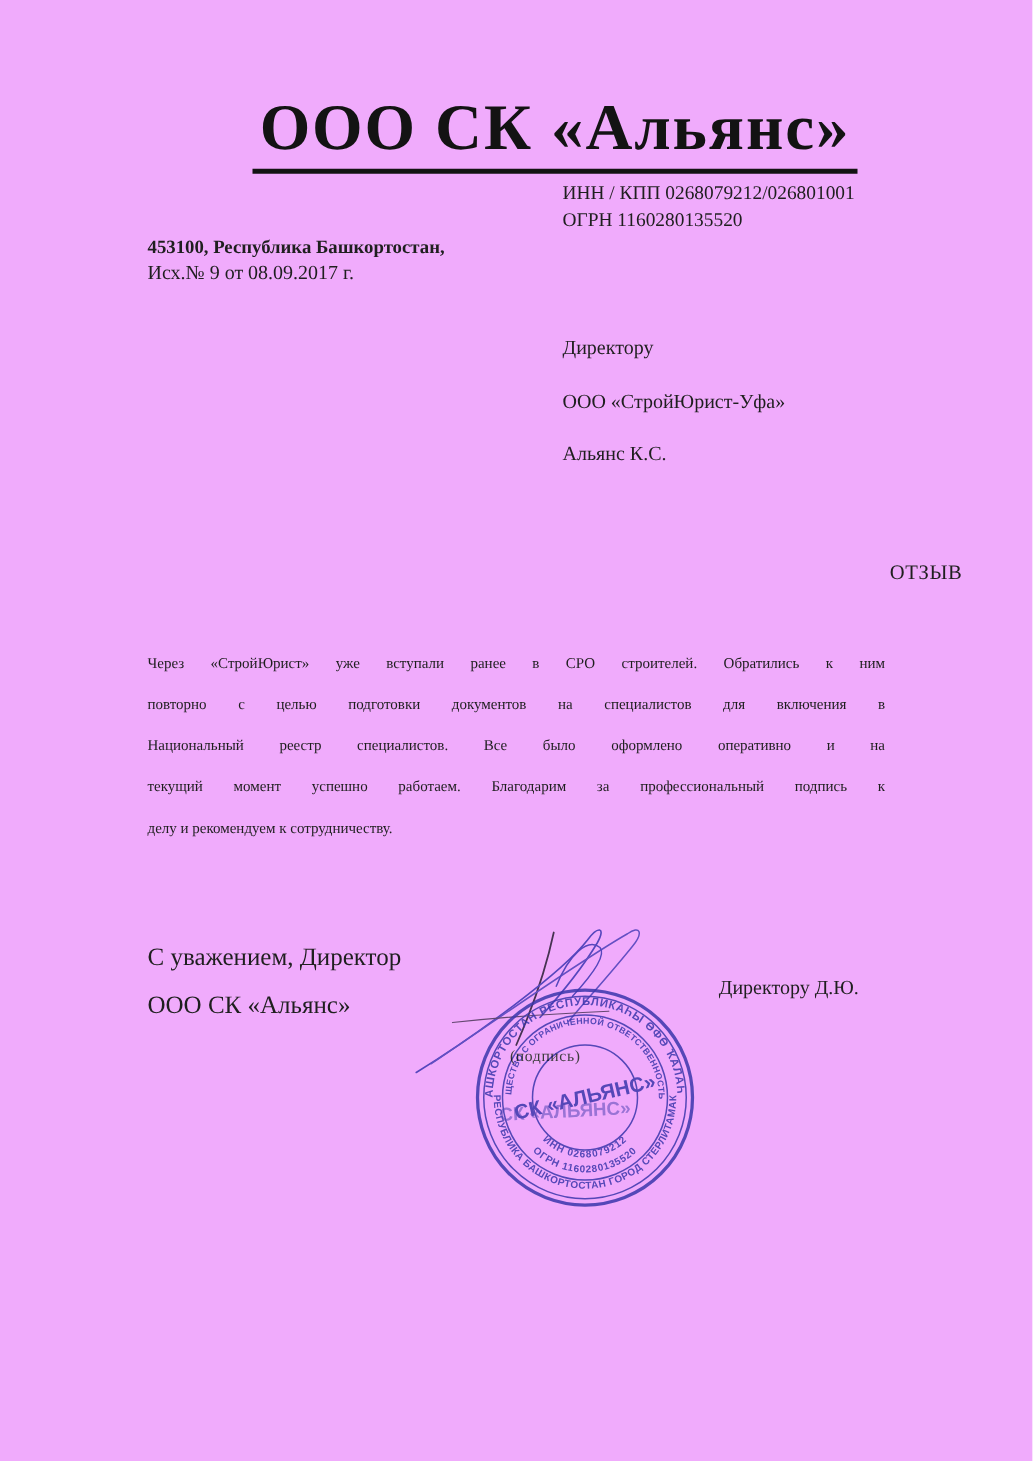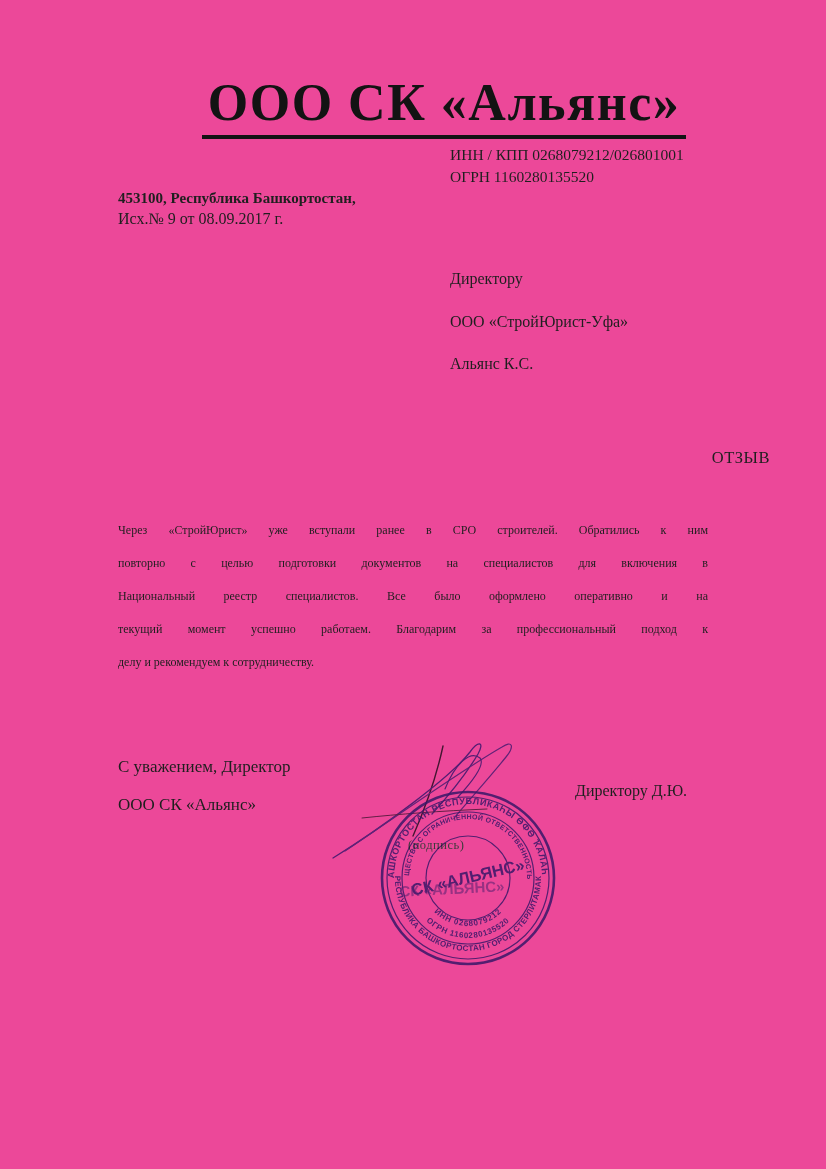--- a/index.html
+++ b/index.html
@@ -4,21 +4,21 @@
 <style>
   html, body {
     margin: 0;
     padding: 0;
     background: #ffffff;
   }
   .page {
     position: relative;
     width: 826px;
     height: 1169px;
-    background: #ec4899;
+    background: #f0abfc;
     font-family: "Liberation Serif", "DejaVu Serif", serif;
     color: #1f1f1f;
     overflow: hidden;
   }
   .abs { position: absolute; }
 
   
   .title-wrap {
     left: 118px;
     top: 74px;
@@ -91,21 +91,21 @@
     text-align-last: justify;
   }
   .body-line.last {
     text-align-last: left;
   }
 
   
   .closing {
     left: 118px;
     top: 748px;
-    font-size: 17px;
+    font-size: 20px;
     line-height: 37.5px;
     white-space: nowrap;
   }
   .signer {
     left: 575px;
     top: 782px;
     font-size: 16px;
     white-space: nowrap;
   }
   .podpis {
@@ -151,21 +151,21 @@
     <div>ООО «СтройЮрист-Уфа»</div>
     <div>Альянс К.С.</div>
   </div>
 
   <div class="abs review-heading">ОТЗЫВ</div>
 
   <div class="abs body-text">
     <div class="body-line">Через «СтройЮрист» уже вступали ранее в СРО строителей.  Обратились к ним</div>
     <div class="body-line">повторно с целью подготовки документов на специалистов для включения в</div>
     <div class="body-line">Национальный реестр специалистов. Все было оформлено оперативно и на</div>
-    <div class="body-line">текущий момент успешно работаем. Благодарим за профессиональный подход к</div>
+    <div class="body-line">текущий момент успешно работаем. Благодарим за профессиональный подпись к</div>
     <div class="body-line last">делу и рекомендуем к сотрудничеству.</div>
   </div>
 
   <div class="abs closing">
     <div>С уважением, Директор</div>
     <div>ООО СК «Альянс»</div>
   </div>
   <div class="abs signer">Директору Д.Ю.</div>
   <div class="abs podpis">(подпись)</div>
 

